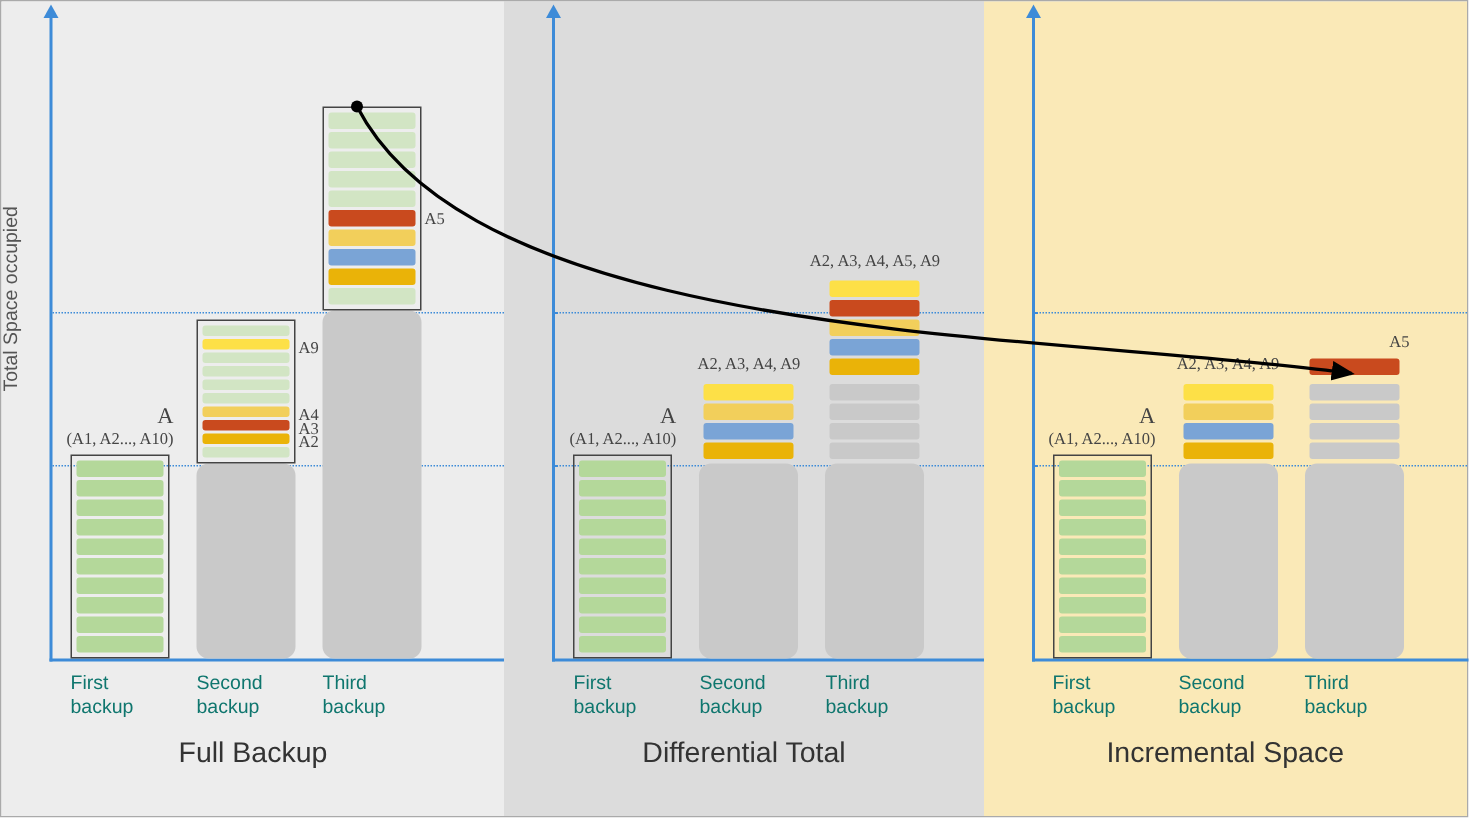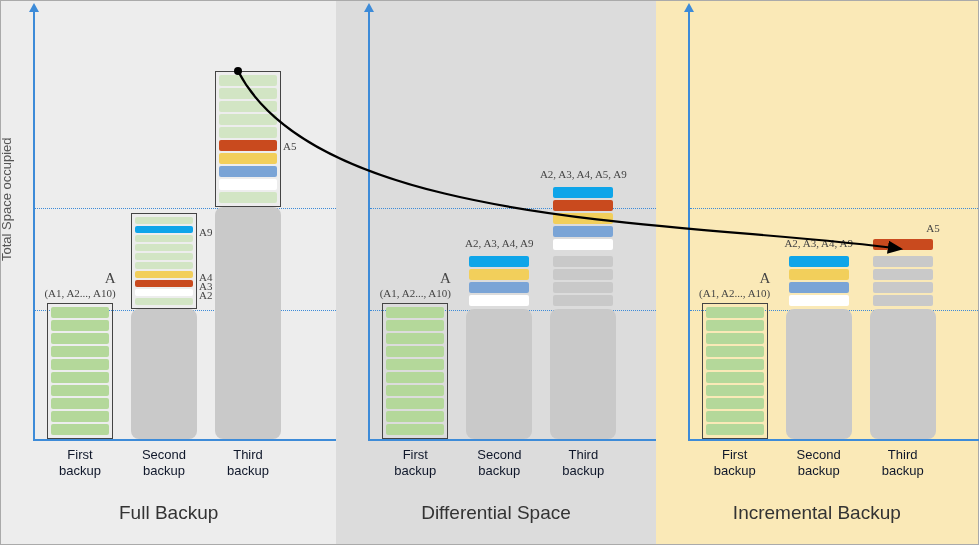--- a/index.html
+++ b/index.html
@@ -95,46 +95,46 @@
     padding: 3px;
     gap: 2px;
   }
   .stack-bordered { border: 1px solid #444; }
   .slice { width: 100%; border-radius: 2px; }
   .h-sm { height: 7px; }
   .h-md { height: 11px; }
 
   .c-lg  { background: #b4d89a; }
   .c-lgl { background: #d2e5c4; }
-  .c-dg  { background: #ffffff; }
+  .c-dg  { background: #eab308; }
   .c-rd  { background: #c94a1e; }
   .c-yl  { background: #f2cf5b; }
   .c-bl  { background: #7aa4d6; }
-  .c-db  { background: #0ea5e9; }
+  .c-db  { background: #fde047; }
   .c-gy  { background: #c9c9c9; }
 
   .bar-label {
     position: absolute;
     font-size: 11px;
     color: #444;
     white-space: nowrap;
     font-family: Liberation Serif, serif;
   }
   .above { bottom: 100%; left: 50%; transform: translateX(-50%); margin-bottom: 4px; text-align:right; }
   .side { left: 100%; margin-left: 3px; }
 
   .x-labels {
     display: flex;
     margin-left: 22px;
     padding-left: 14px;
     gap: 18px;
     margin-top: 6px;
   }
-  .x-label { width: 66px; text-align: center; font-size: 13px; color: #0f172a; line-height:1.25; }
-  .title { text-align: center; font-size: 19px; color: #333; margin-top: 22px; }
+  .x-label { width: 66px; text-align: left; font-size: 13px; color: #0f766e; line-height:1.25; }
+  .title { text-align: center; font-size: 19px; color: #333; margin-top: 12px; }
 
   .arrow-svg {
     position: absolute;
     top: 0; left: 0;
     width: 979px; height: 545px;
     pointer-events: none;
   }
 </style>
 </head>
 <body>
@@ -277,21 +277,21 @@
           </div>
         </div>
 
       </div>
     </div>
     <div class="x-labels">
       <div class="x-label">First<br>backup</div>
       <div class="x-label">Second<br>backup</div>
       <div class="x-label">Third<br>backup</div>
     </div>
-    <div class="title">Differential Space</div>
+    <div class="title">Differential Total</div>
   </div>
 
   <div class="panel panel-3">
     <div class="chart">
       <div class="axis-y"></div>
       <div class="axis-x"></div>
       <div class="guide" style="bottom:130px"></div>
       <div class="guide" style="bottom:232px"></div>
       <div class="bars">
 
@@ -339,21 +339,21 @@
           </div>
         </div>
 
       </div>
     </div>
     <div class="x-labels">
       <div class="x-label">First<br>backup</div>
       <div class="x-label">Second<br>backup</div>
       <div class="x-label">Third<br>backup</div>
     </div>
-    <div class="title">Incremental Backup</div>
+    <div class="title">Incremental Space</div>
   </div>
 
   <svg class="arrow-svg">
     <defs>
       <marker id="arrowhead" markerWidth="8" markerHeight="8" refX="6" refY="3" orient="auto">
         <path d="M0,0 L7,3 L0,6 Z" fill="#000"></path>
       </marker>
     </defs>
     <circle cx="237" cy="70" r="4" fill="#000"></circle>
     <path d="M 237 70 C 320 230, 700 220, 900 248" stroke="#000" stroke-width="2.2" fill="none" marker-end="url(#arrowhead)"></path>

